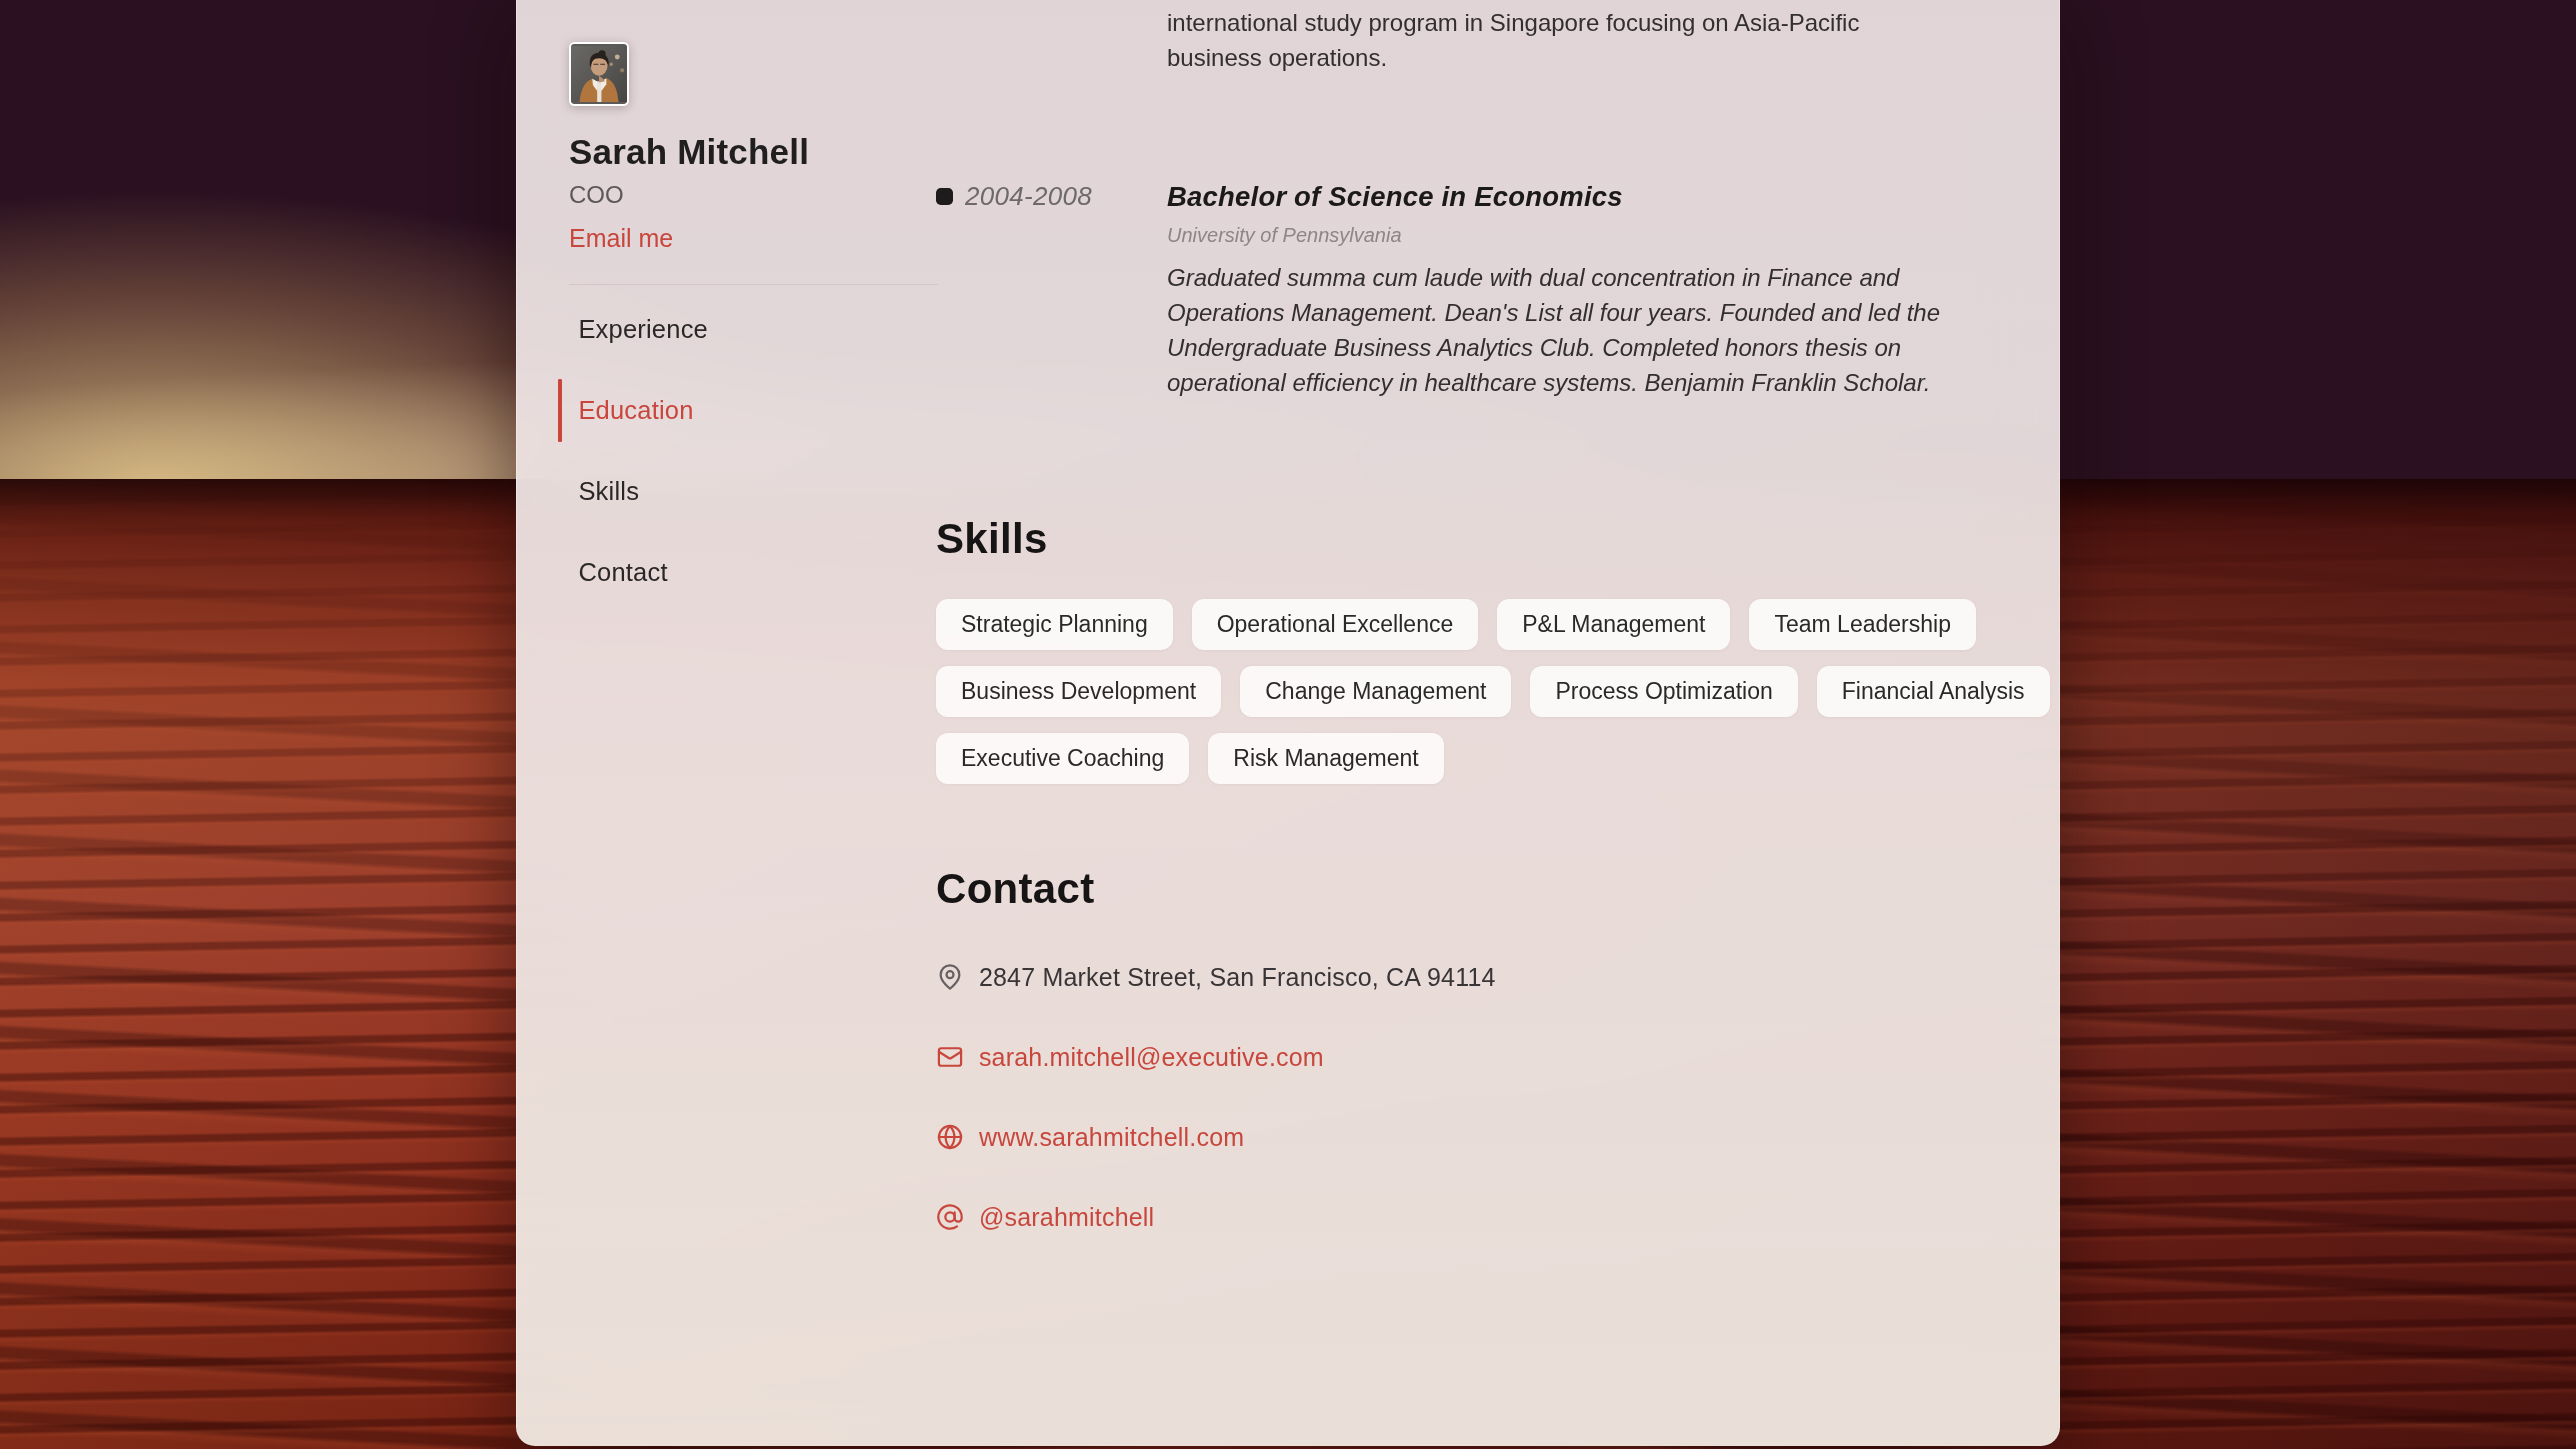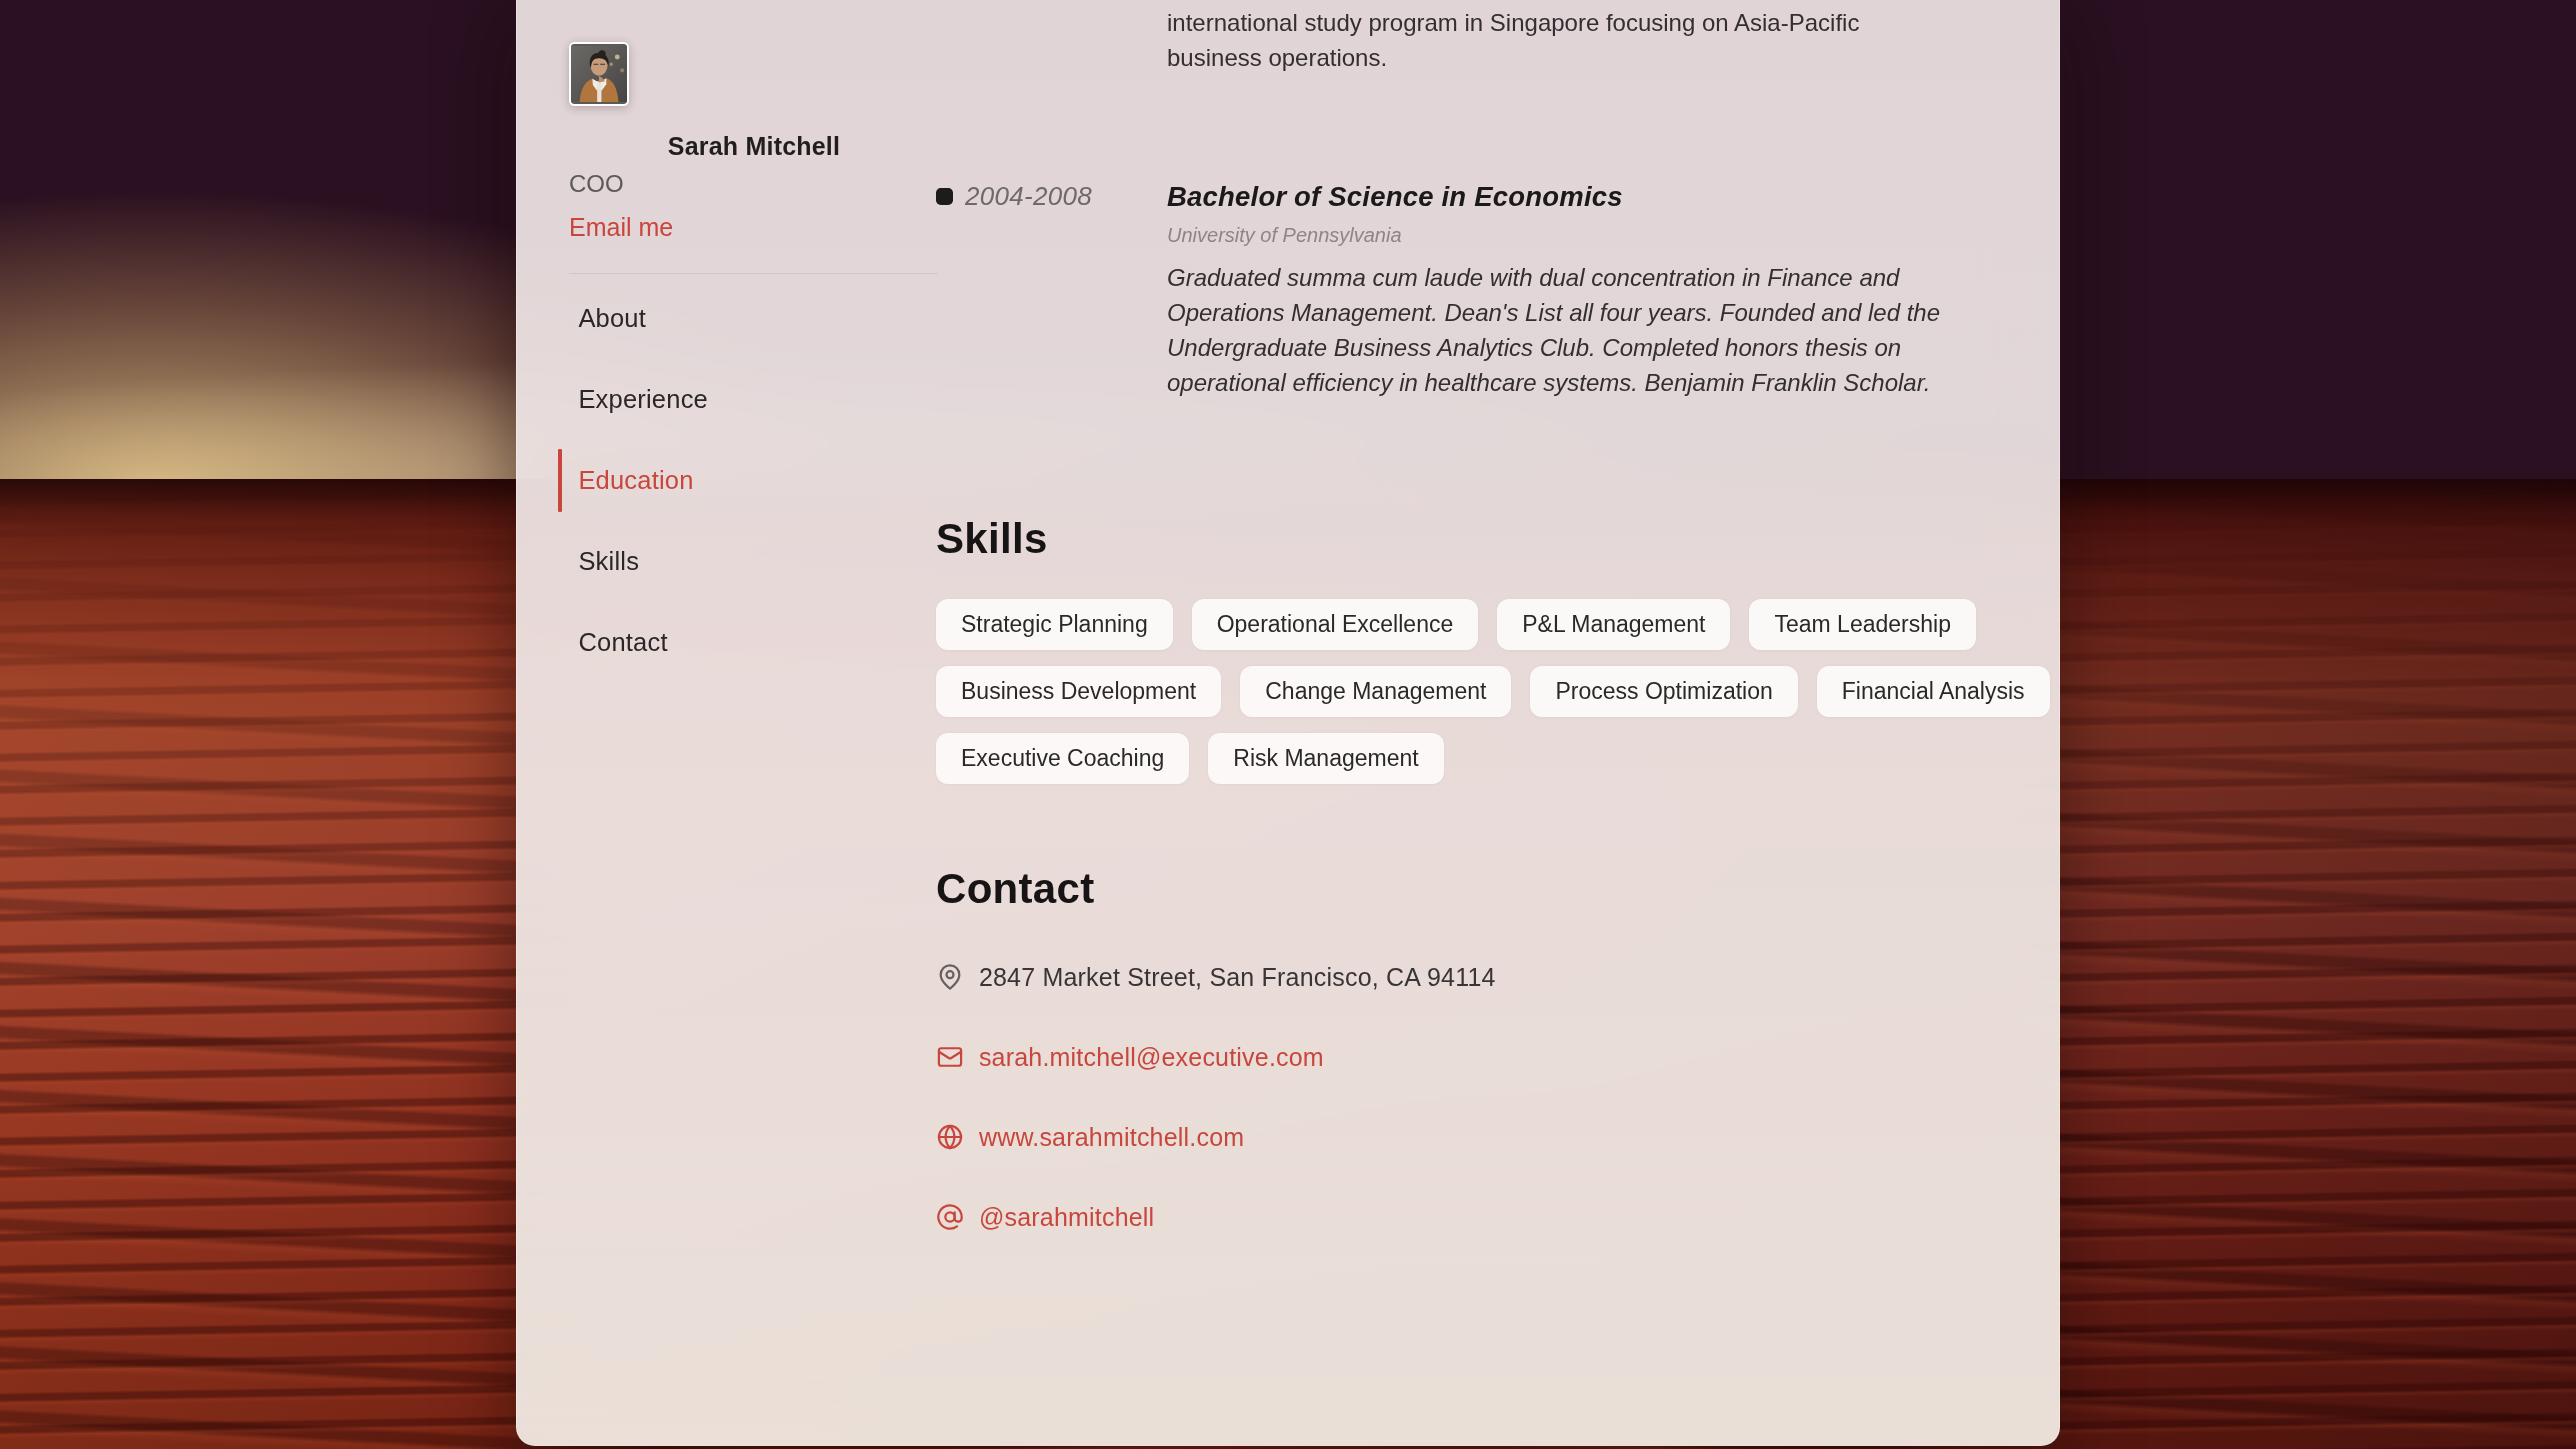--- a/index.html
+++ b/index.html
@@ -63,21 +63,21 @@
 
   
   .sidebar { position: absolute; left: 52px; top: 0; width: 370px; }
   .avatar {
     margin-top: 42px; width: 60px; height: 64px;
     border: 2px solid #ffffff; border-radius: 5.4px;
     box-shadow: 0 2px 9.4px rgba(40,20,20,0.25);
     overflow: hidden; background: #5c5a58;
   }
   .avatar svg { display: block; width: 100%; height: 100%; }
-  .profile-name { margin-top: 25.5px; font-size: 25px; font-weight: 600; color: #211e1f; letter-spacing: 0.2px; text-align: center; }
+  .profile-name { margin-top: 25.5px; font-size: 35px; font-weight: 600; color: #211e1f; letter-spacing: 0.2px; }
   .profile-role { margin-top: 9.4px; font-size: 24px; color: #5d5859; }
   .email-link  { display: inline-block; margin-top: 14.8px; font-size: 25px; color: #c8463c; cursor: pointer; }
   .side-divider { margin-top: 31px; width: 369px; height: 1.3px; background: rgba(90,60,60,0.10); }
 
   .nav { margin-top: 4px; }
   .nav-item {
     position: relative; height: 81px; display: flex; align-items: center;
     font-size: 25.5px; font-weight: 500; color: #2b2728; cursor: pointer;
   }
   .nav-item .nav-label { margin-left: 9.4px; letter-spacing: 0.2px; }
@@ -162,23 +162,20 @@
           <path d="M46 49 Q52 52 56 58 L46 60 Z" fill="#b98f6d"></path>
         </svg>
       </div>
       <div class="profile-name">Sarah Mitchell</div>
       <div class="profile-role">COO</div>
       <a class="email-link">Email me</a>
       <div class="side-divider"></div>
 
       <div class="nav">
         <div class="nav-item">
-          <span class="nav-label">About</span>
-        </div>
-        <div class="nav-item">
           <span class="nav-label">Experience</span>
         </div>
         <div class="nav-item active">
           <span class="nav-label">Education</span>
         </div>
         <div class="nav-item">
           <span class="nav-label">Skills</span>
         </div>
         <div class="nav-item">
           <span class="nav-label">Contact</span>

